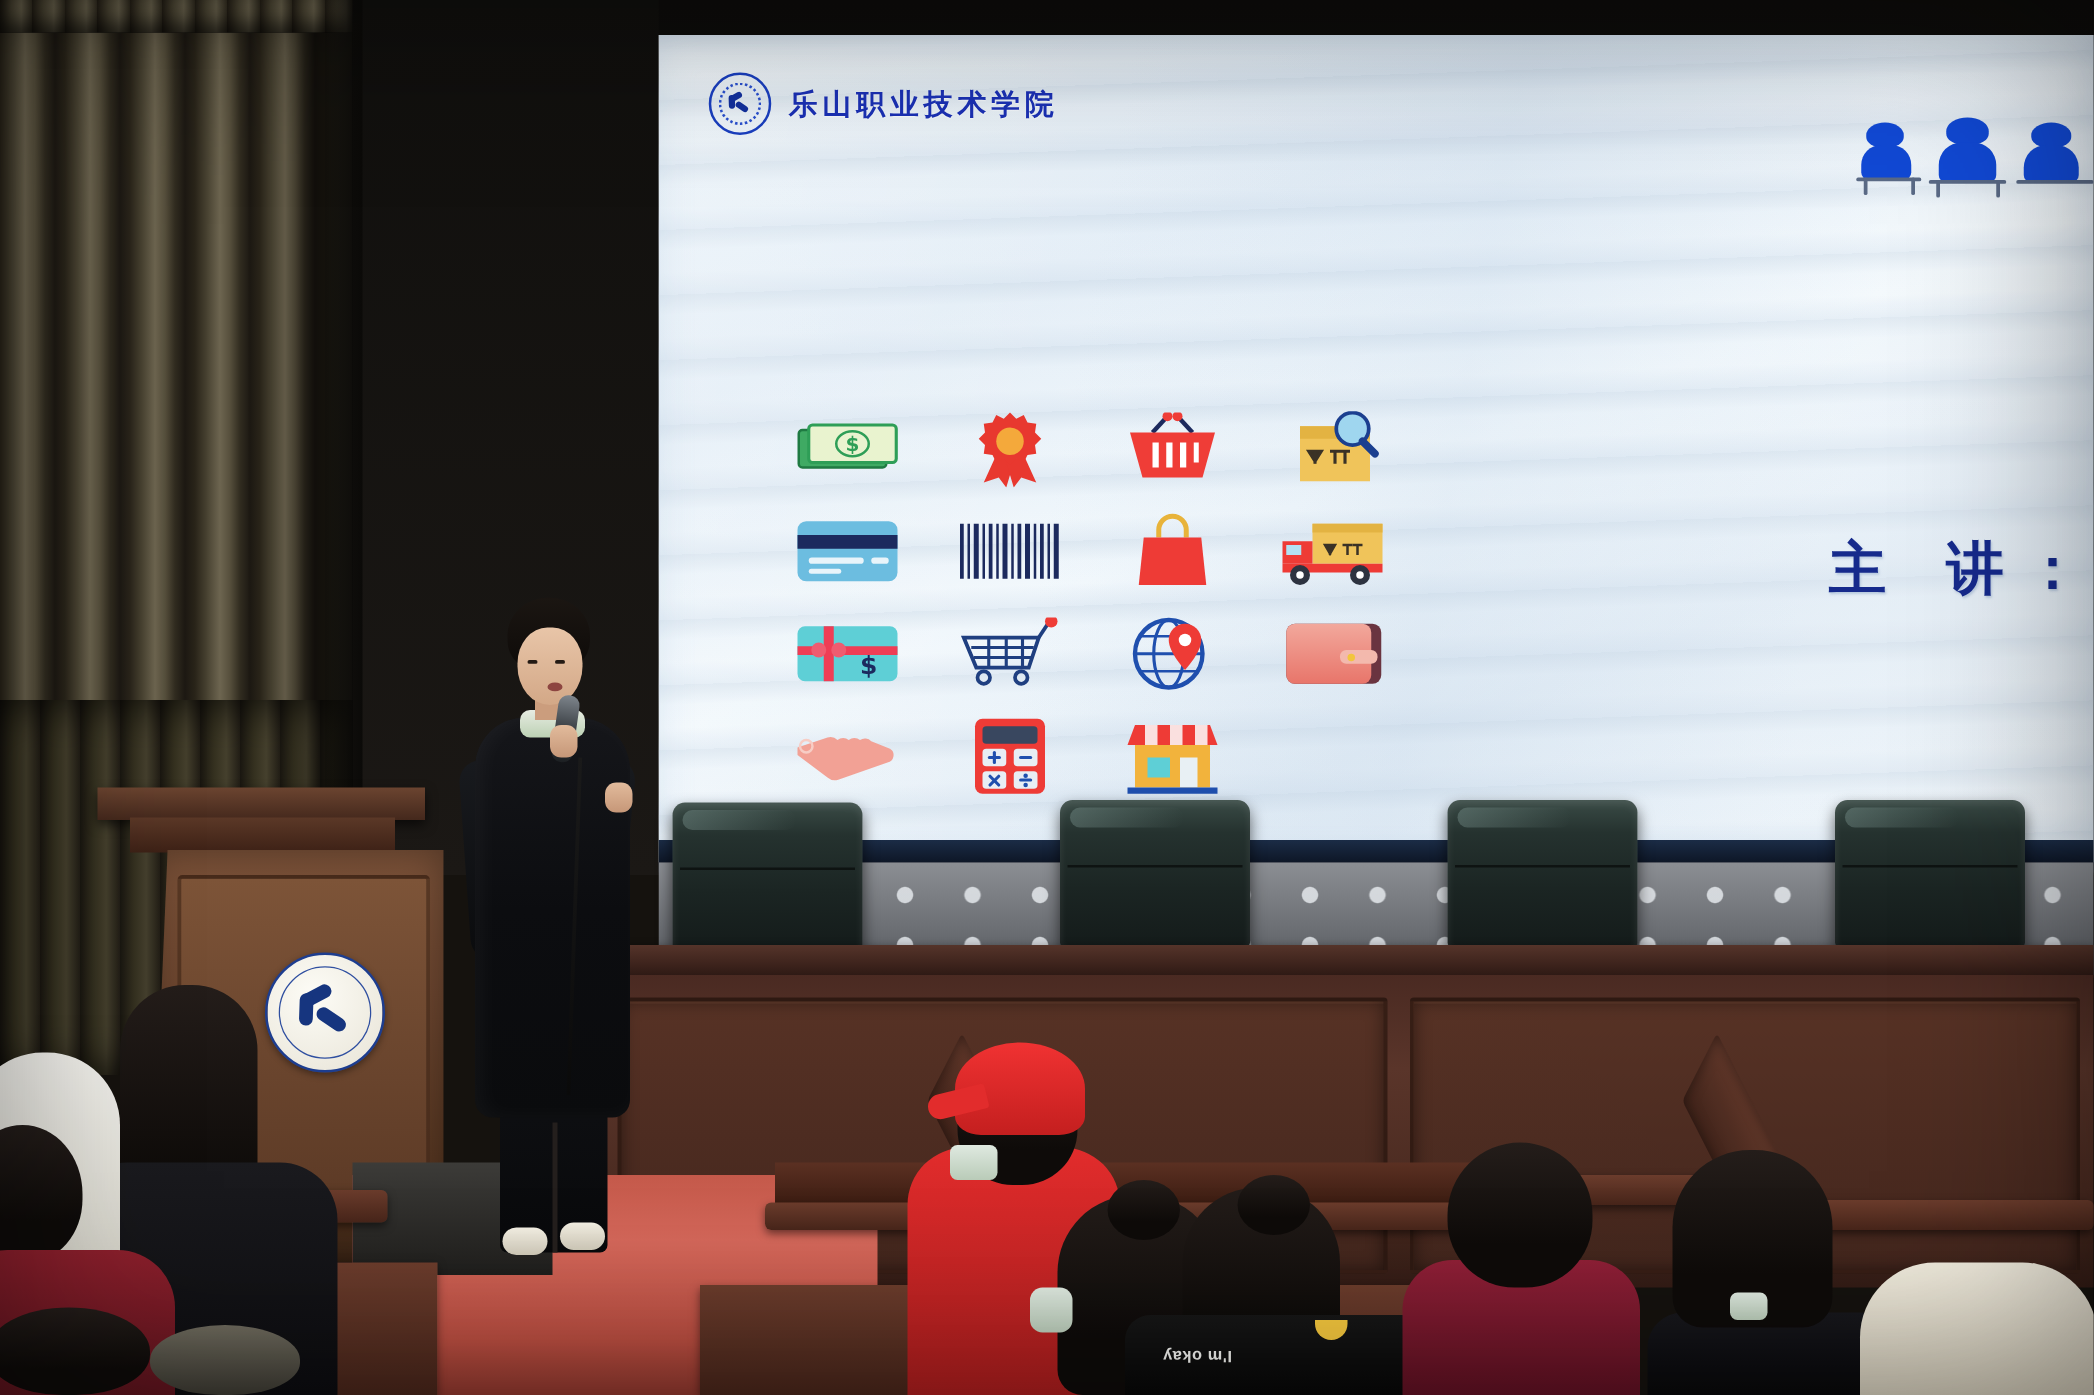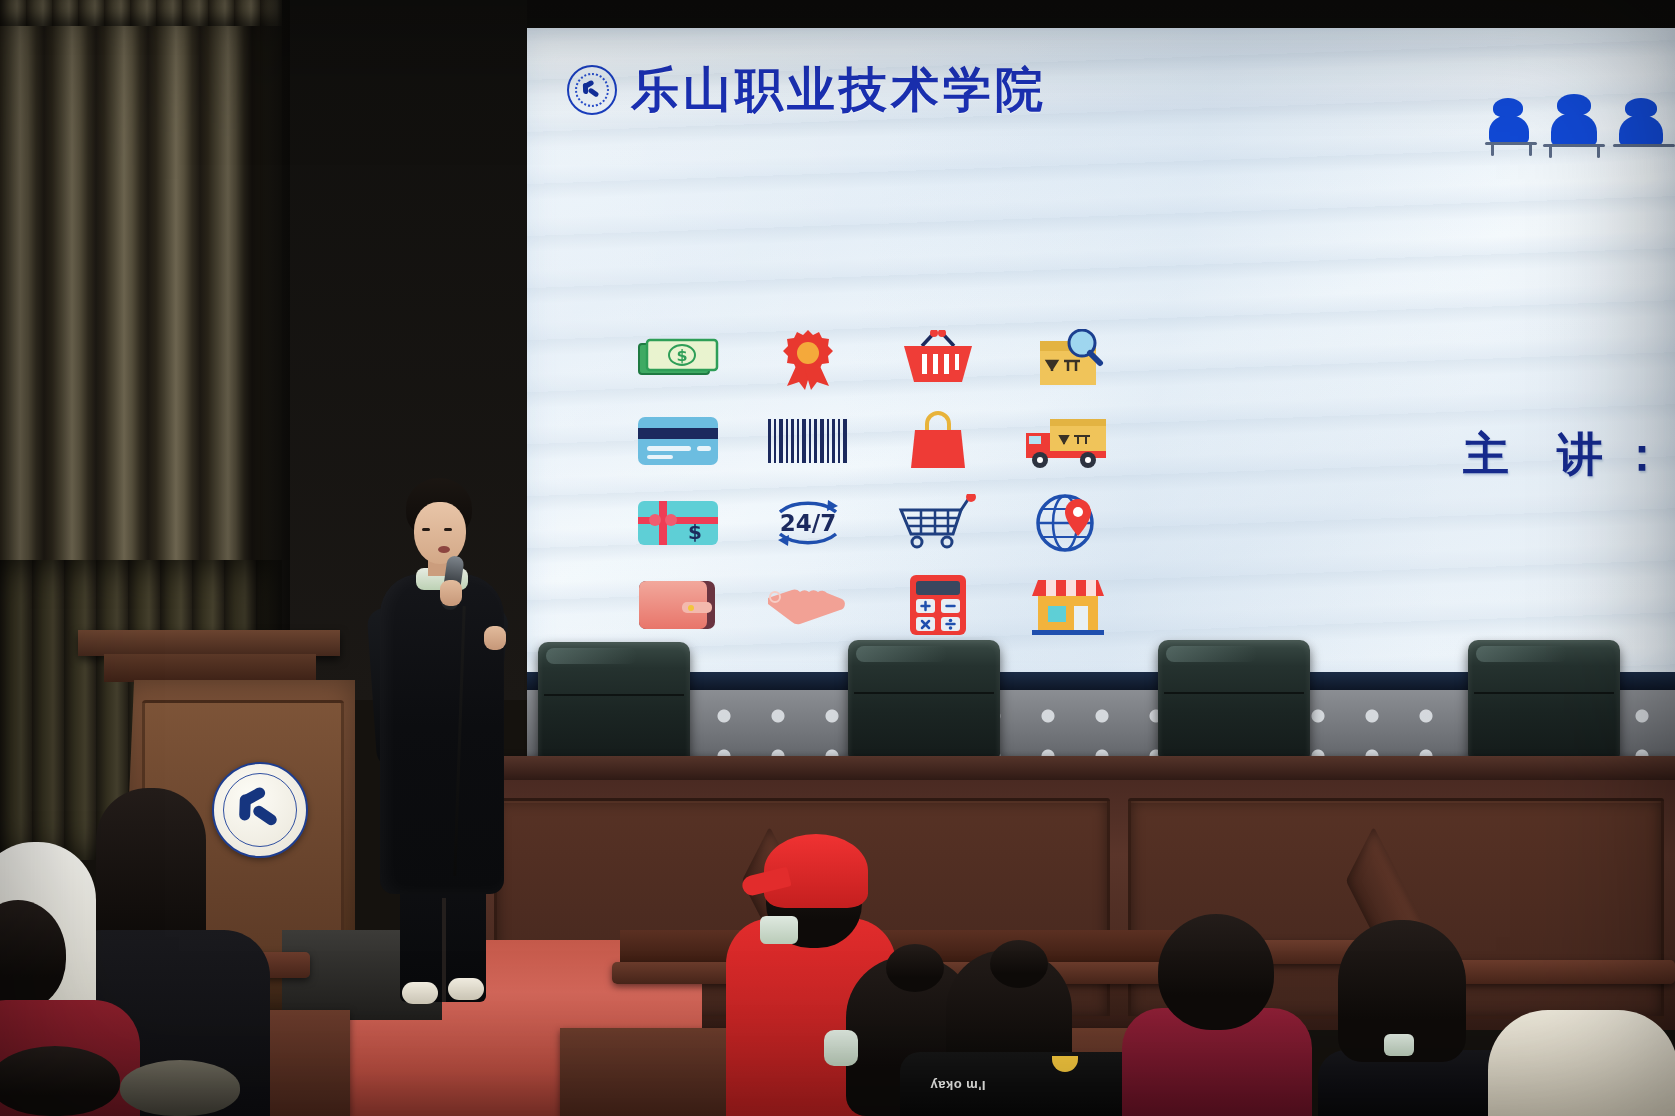--- a/index.html
+++ b/index.html
@@ -47,21 +47,21 @@
   .mark{width:46px;height:46px;border-radius:50%;border:2.5px solid #1a3fc0;
     position:relative;display:flex;align-items:center;justify-content:center;}
   .mark:before{content:"";position:absolute;width:30px;height:30px;border-radius:50%;
     border:2px dotted #2a50cf;}
   .mark-swirl{width:20px;height:20px;position:relative;}
   .mark-swirl i{position:absolute;display:block;width:11px;height:5px;background:#12309e;border-radius:4px;}
   .mark-swirl i:nth-child(1){top:2px;left:1px;transform:rotate(-30deg);}
   .mark-swirl i:nth-child(2){top:10px;left:6px;transform:rotate(35deg);}
   .mark-swirl i:nth-child(3){top:6px;left:-2px;transform:rotate(88deg);}
   .org-name{font-family:Liberation Serif, serif;font-weight:bold;
-    font-size:48px;color:#1b31b6;letter-spacing:4px;
+    font-size:23px;color:#1b31b6;letter-spacing:4px;
     text-shadow:0 1px 1px rgba(255,255,255,.7);}
 
   
   .train-graphic{position:absolute;right:-10px;top:56px;width:200px;height:74px;}
   .tg-person{position:absolute;background:#1149d6;border-radius:50% 50% 42% 42%;}
   .tg-desk{position:absolute;background:#5a6a86;height:3px;border-radius:2px;}
   .tg-leg{position:absolute;background:#5a6a86;width:3px;border-radius:2px;}
 
   
   .scr-title{position:absolute;left:46px;top:186px;width:1100px;
@@ -349,29 +349,20 @@
         <svg width="86" height="52" viewBox="0 0 86 52">
           <rect x="3" y="4" width="80" height="44" rx="6" fill="#5ecfd6"></rect>
           <rect x="3" y="20" width="80" height="7" fill="#ef3d55"></rect>
           <rect x="24" y="4" width="8" height="44" fill="#ef3d55"></rect>
           <circle cx="20" cy="23" r="6" fill="#ef5c70"></circle>
           <circle cx="36" cy="23" r="6" fill="#ef5c70"></circle>
           <text x="60" y="42" font-size="20" font-weight="bold" fill="#1c2a5e" text-anchor="middle" font-family="DejaVu Sans">$</text>
         </svg>
       </div>
 
-      <div class="ic">
-        <svg width="84" height="58" viewBox="0 0 84 58">
-          <path d="M14 18 a34 20 0 0 1 56 0" stroke="#1f4fae" stroke-width="3.5" fill="none"></path>
-          <path d="M70 40 a34 20 0 0 1 -56 0" stroke="#1f4fae" stroke-width="3.5" fill="none"></path>
-          <path d="M62 6 l10 6 -11 5 z" fill="#1f4fae"></path>
-          <path d="M22 52 l-10 -6 11 -5 z" fill="#1f4fae"></path>
-          <text x="42" y="37" font-size="23" font-weight="bold" fill="#1c2a5e" text-anchor="middle" font-family="DejaVu Sans">24/7</text>
-        </svg>
-      </div>
 
       <div class="ic">
         <svg width="86" height="58" viewBox="0 0 86 58">
           <path d="M6 16 H66 L58 40 H16 Z" fill="none" stroke="#1f3f80" stroke-width="3"></path>
           <line x1="12" y1="24" x2="62" y2="24" stroke="#1f3f80" stroke-width="2.5"></line>
           <line x1="14" y1="32" x2="60" y2="32" stroke="#1f3f80" stroke-width="2.5"></line>
           <line x1="26" y1="16" x2="26" y2="40" stroke="#1f3f80" stroke-width="2.5"></line>
           <line x1="40" y1="16" x2="40" y2="40" stroke="#1f3f80" stroke-width="2.5"></line>
           <line x1="53" y1="16" x2="53" y2="40" stroke="#1f3f80" stroke-width="2.5"></line>
           <path d="M66 16 L74 4" stroke="#1f3f80" stroke-width="3" fill="none"></path>

